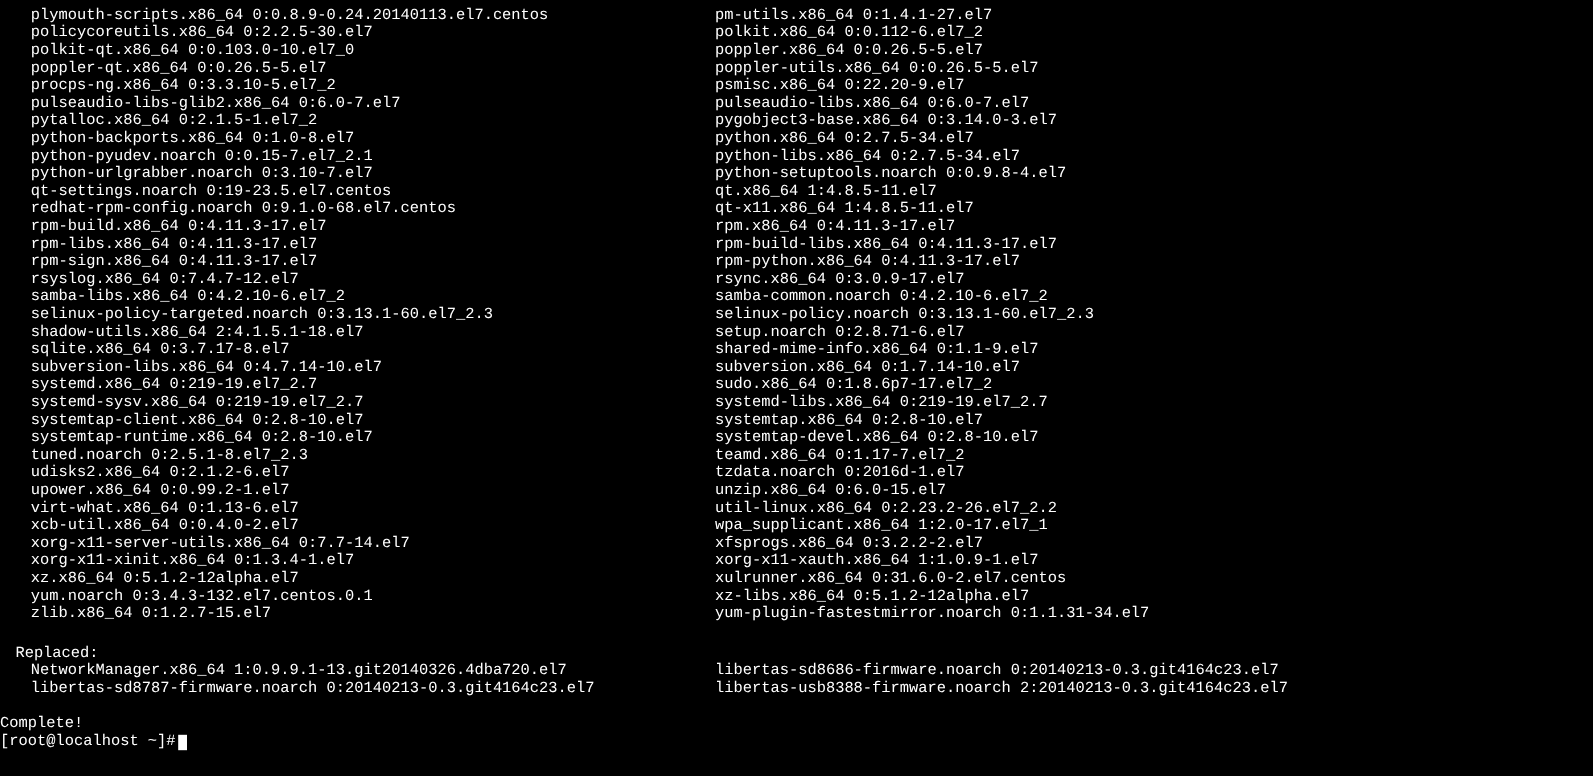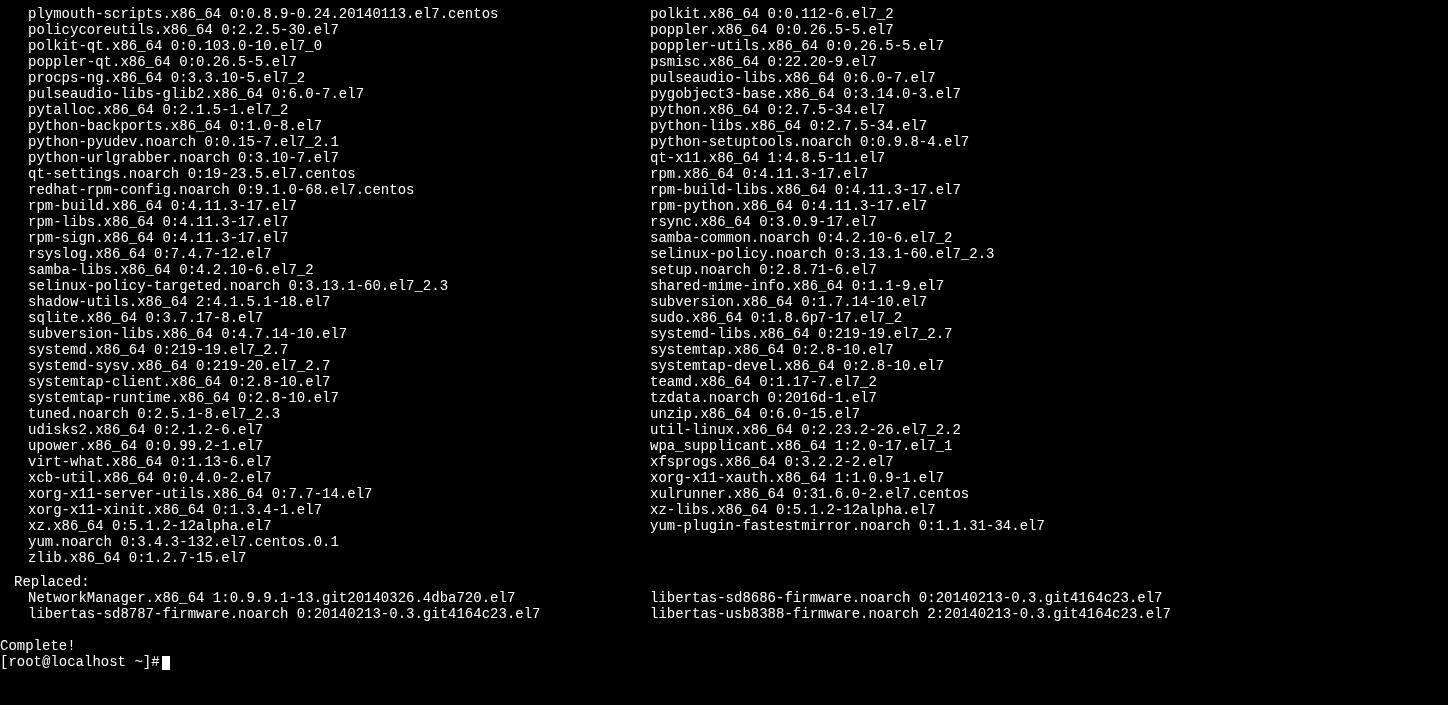--- a/index.html
+++ b/index.html
@@ -17,21 +17,21 @@
     .cols {
       display: flex;
       align-items: flex-start;
     }
     .col {
       display: flex;
       flex-direction: column;
     }
     .col-left { width: 650px; padding-left: 28px; }
     .col-right { padding-left: 0; }
-    .section-header { padding-left: 14px; margin-top: 8px; }
+    .section-header { padding-left: 14px; margin-top: 20px; }
     .bottom { margin-top: 16px; }
     .prompt-line { }
     .caret {
       display: inline-block;
       width: 8px;
       height: 14px;
       background: #fff;
       vertical-align: text-bottom;
       margin-left: 2px;
     }
@@ -56,44 +56,46 @@
       <div>rpm-build.x86_64 0:4.11.3-17.el7</div>
       <div>rpm-libs.x86_64 0:4.11.3-17.el7</div>
       <div>rpm-sign.x86_64 0:4.11.3-17.el7</div>
       <div>rsyslog.x86_64 0:7.4.7-12.el7</div>
       <div>samba-libs.x86_64 0:4.2.10-6.el7_2</div>
       <div>selinux-policy-targeted.noarch 0:3.13.1-60.el7_2.3</div>
       <div>shadow-utils.x86_64 2:4.1.5.1-18.el7</div>
       <div>sqlite.x86_64 0:3.7.17-8.el7</div>
       <div>subversion-libs.x86_64 0:4.7.14-10.el7</div>
       <div>systemd.x86_64 0:219-19.el7_2.7</div>
-      <div>systemd-sysv.x86_64 0:219-20.el7_2.7</div>
+      <div>systemd-sysv.x86_64 0:219-19.el7_2.7</div>
       <div>systemtap-client.x86_64 0:2.8-10.el7</div>
       <div>systemtap-runtime.x86_64 0:2.8-10.el7</div>
       <div>tuned.noarch 0:2.5.1-8.el7_2.3</div>
       <div>udisks2.x86_64 0:2.1.2-6.el7</div>
       <div>upower.x86_64 0:0.99.2-1.el7</div>
       <div>virt-what.x86_64 0:1.13-6.el7</div>
       <div>xcb-util.x86_64 0:0.4.0-2.el7</div>
       <div>xorg-x11-server-utils.x86_64 0:7.7-14.el7</div>
       <div>xorg-x11-xinit.x86_64 0:1.3.4-1.el7</div>
       <div>xz.x86_64 0:5.1.2-12alpha.el7</div>
       <div>yum.noarch 0:3.4.3-132.el7.centos.0.1</div>
       <div>zlib.x86_64 0:1.2.7-15.el7</div>
     </div>
   <div class="col col-right" id="pkg-right">
+      <div>pm-utils.x86_64 0:1.4.1-27.el7</div>
       <div>polkit.x86_64 0:0.112-6.el7_2</div>
       <div>poppler.x86_64 0:0.26.5-5.el7</div>
       <div>poppler-utils.x86_64 0:0.26.5-5.el7</div>
       <div>psmisc.x86_64 0:22.20-9.el7</div>
       <div>pulseaudio-libs.x86_64 0:6.0-7.el7</div>
       <div>pygobject3-base.x86_64 0:3.14.0-3.el7</div>
       <div>python.x86_64 0:2.7.5-34.el7</div>
       <div>python-libs.x86_64 0:2.7.5-34.el7</div>
       <div>python-setuptools.noarch 0:0.9.8-4.el7</div>
+      <div>qt.x86_64 1:4.8.5-11.el7</div>
       <div>qt-x11.x86_64 1:4.8.5-11.el7</div>
       <div>rpm.x86_64 0:4.11.3-17.el7</div>
       <div>rpm-build-libs.x86_64 0:4.11.3-17.el7</div>
       <div>rpm-python.x86_64 0:4.11.3-17.el7</div>
       <div>rsync.x86_64 0:3.0.9-17.el7</div>
       <div>samba-common.noarch 0:4.2.10-6.el7_2</div>
       <div>selinux-policy.noarch 0:3.13.1-60.el7_2.3</div>
       <div>setup.noarch 0:2.8.71-6.el7</div>
       <div>shared-mime-info.x86_64 0:1.1-9.el7</div>
       <div>subversion.x86_64 0:1.7.14-10.el7</div>

